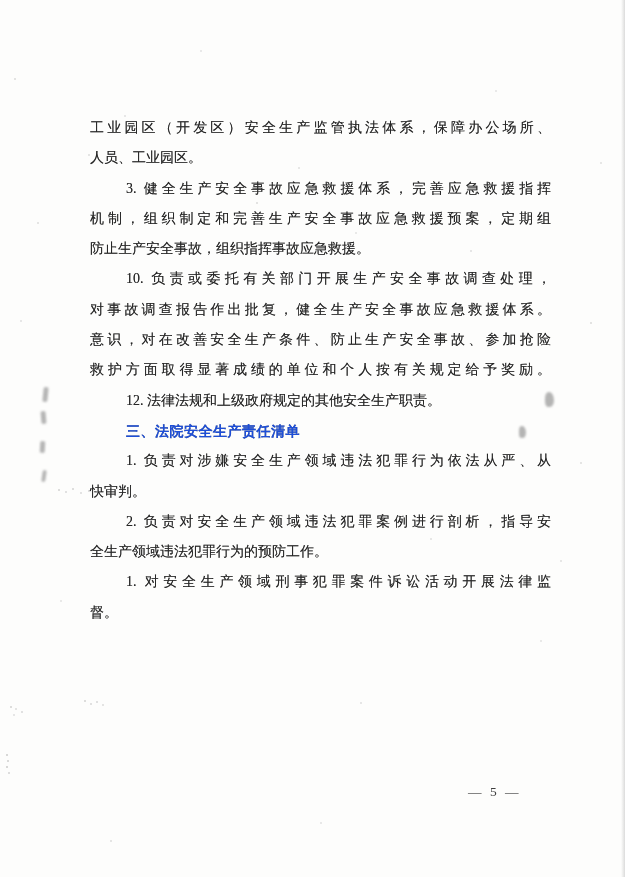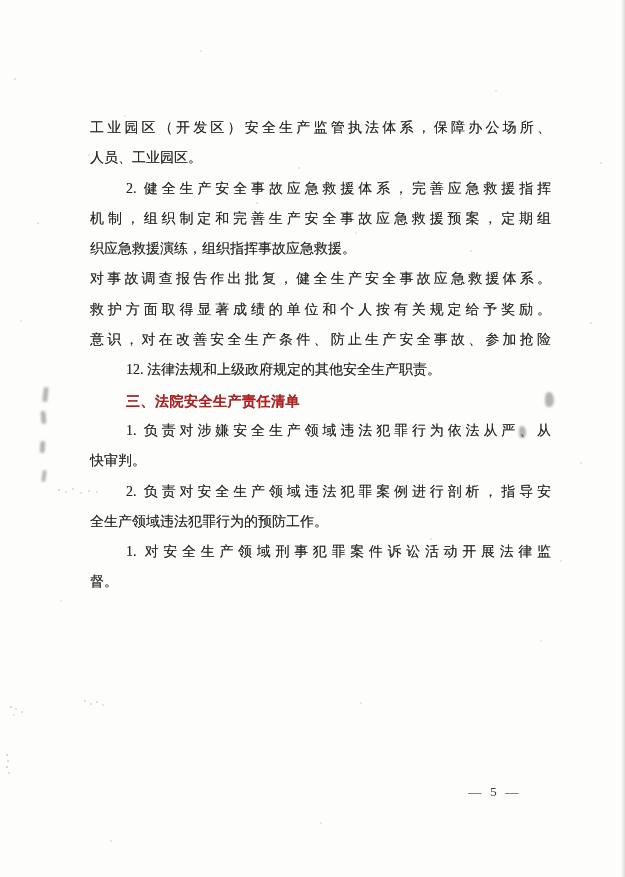--- a/index.html
+++ b/index.html
@@ -33,21 +33,21 @@
     text-align-last: justify;
     white-space: normal;
   }
   .tline.first { text-indent: 36px; }
   .tline.last  { text-align-last: left; }
 
   .tline.heading {
     font-family: "Liberation Sans", "DejaVu Sans", sans-serif;
     font-weight: 700;
     letter-spacing: 0.5px;
-    color: #b91c1c;
+    color: #1d4ed8;
     text-align-last: left;
   }
 
   
   .pagenum {
     position: absolute;
     left: 468px;
     top: 784px;
     font-family: "Liberation Serif", "DejaVu Serif", serif;
     font-size: 13.5px;
@@ -126,32 +126,33 @@
 <div class="page">
 
   <div class="textblock">
 
     <div class="para">
       <div class="tline">工业园区（开发区）安全生产监管执法体系，保障办公场所、</div>
       <div class="tline last">人员、工业园区。</div>
     </div>
 
     <div class="para">
-      <div class="tline first">2. 健全生产安全事故应急救援体系，完善应急救援指挥</div>
+      <div class="tline first">3. 健全生产安全事故应急救援体系，完善应急救援指挥</div>
       <div class="tline">机制，组织制定和完善生产安全事故应急救援预案，定期组</div>
-      <div class="tline last">织应急救援演练，组织指挥事故应急救援。</div>
+      <div class="tline last">防止生产安全事故，组织指挥事故应急救援。</div>
     </div>
 
     <div class="para">
+      <div class="tline first">10. 负责或委托有关部门开展生产安全事故调查处理，</div>
       <div class="tline">对事故调查报告作出批复，健全生产安全事故应急救援体系。</div>
     </div>
 
     <div class="para">
+      <div class="tline">意识，对在改善安全生产条件、防止生产安全事故、参加抢险</div>
       <div class="tline">救护方面取得显著成绩的单位和个人按有关规定给予奖励。</div>
-      <div class="tline">意识，对在改善安全生产条件、防止生产安全事故、参加抢险</div>
     </div>
 
     <div class="para">
       <div class="tline first last">12. 法律法规和上级政府规定的其他安全生产职责。</div>
     </div>
 
     <div class="para">
       <div class="tline first last heading">三、法院安全生产责任清单</div>
     </div>
 

